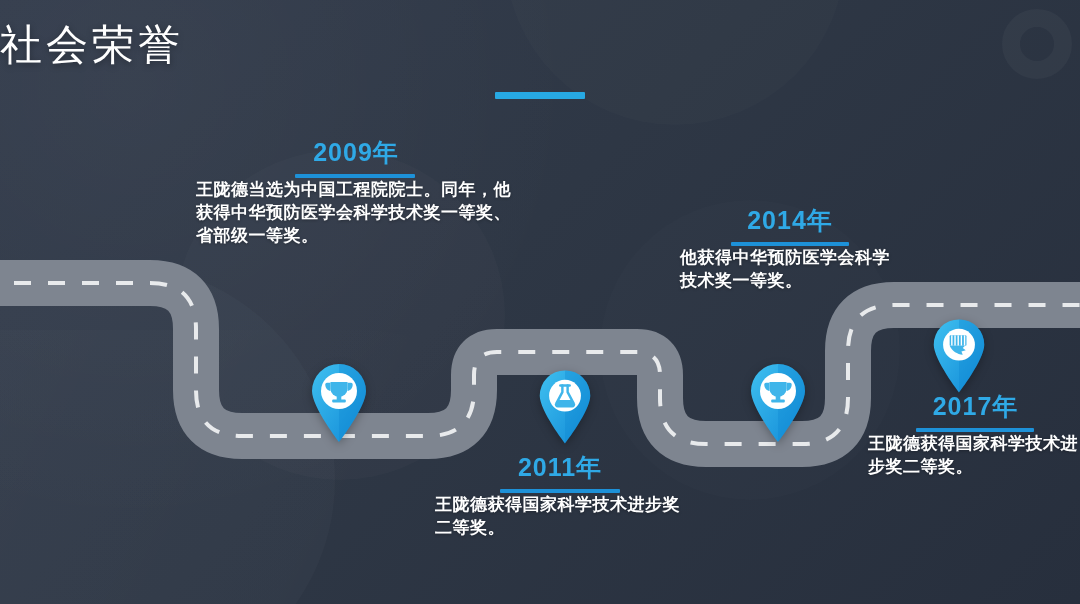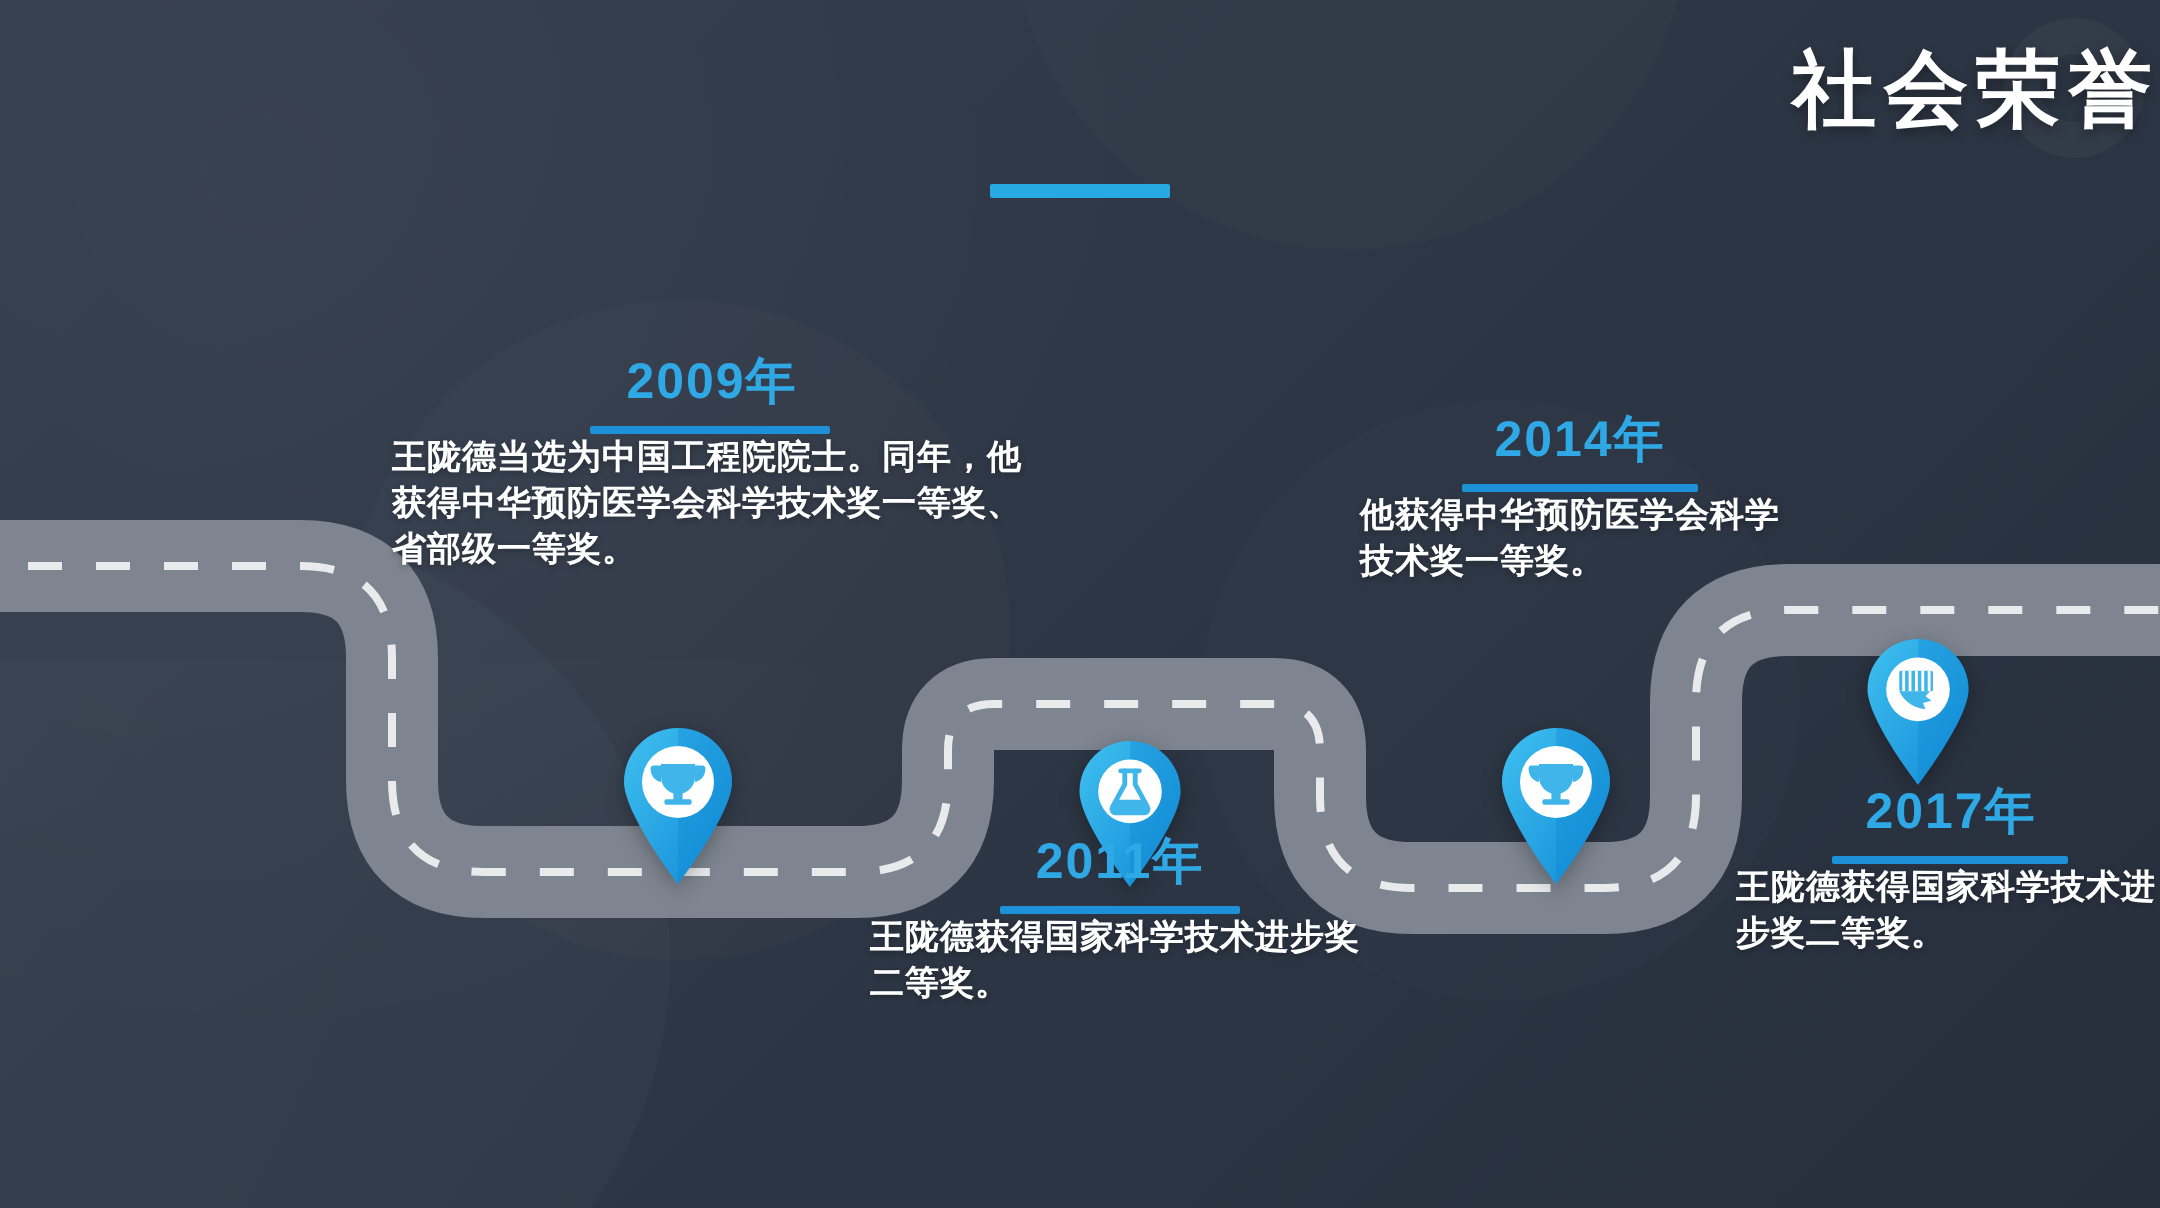--- a/index.html
+++ b/index.html
@@ -38,22 +38,22 @@
     background:rgba(255,255,255,.014);
   }
   .deco-stripe{
     position:absolute;left:0;top:330px;width:560px;height:300px;
     background:linear-gradient(115deg, rgba(255,255,255,.016) 0%, rgba(255,255,255,0) 70%);
     border-radius:0 200px 0 0;
   }
 
   
   .title{
-    position:absolute;left:0;right:0;top:24px;text-align:right;
-    color:#ffffff;font-size:42px;font-weight:bold;letter-spacing:4px;
+    position:absolute;left:0;right:0;top:24px;text-align:left;
+    color:#ffffff;font-size:42px;font-weight:normal;letter-spacing:4px;
     line-height:1;text-shadow:0 2px 6px rgba(0,0,0,.35);
   }
   .title-rule{
     position:absolute;left:50%;transform:translateX(-50%);top:92px;
     width:90px;height:7px;background:#27a9e3;border-radius:1px;
   }
 
   
   #road{position:absolute;left:0;top:0;width:1080px;height:604px;}
 
@@ -70,24 +70,24 @@
   }
   .year-rule{height:4px;background:#1d91d8;margin-top:9px;border-radius:1px;}
   .desc{
     color:#ffffff;font-size:17px;font-weight:bold;line-height:1.36;
     margin-top:0;letter-spacing:.5px;
     text-shadow:0 1px 3px rgba(0,0,0,.3);
   }
 
   
   #block-2009{left:196px;top:140px;width:320px;text-align:left;}
-  #block-2009 .year{text-align:center;margin-top:39px;}
+  #block-2009 .year{text-align:center;}
   #block-2009 .year-rule{width:120px;margin-left:99px;margin-right:auto;}
 
-  #block-2011{left:435px;top:419px;width:250px;text-align:center;}
+  #block-2011{left:435px;top:455px;width:250px;text-align:center;}
   #block-2011 .year-rule{width:120px;margin-left:auto;margin-right:auto;}
   #block-2011 .desc{text-align:left;}
 
   #block-2014{left:680px;top:190px;width:220px;text-align:left;}
   #block-2014 .year{text-align:center;margin-top:18px;}
   #block-2014 .year-rule{width:118px;margin-left:51px;}
 
   #block-2017{left:868px;top:394px;width:215px;text-align:left;}
   #block-2017 .year{text-align:center;}
   #block-2017 .year-rule{width:118px;margin-left:48px;}

